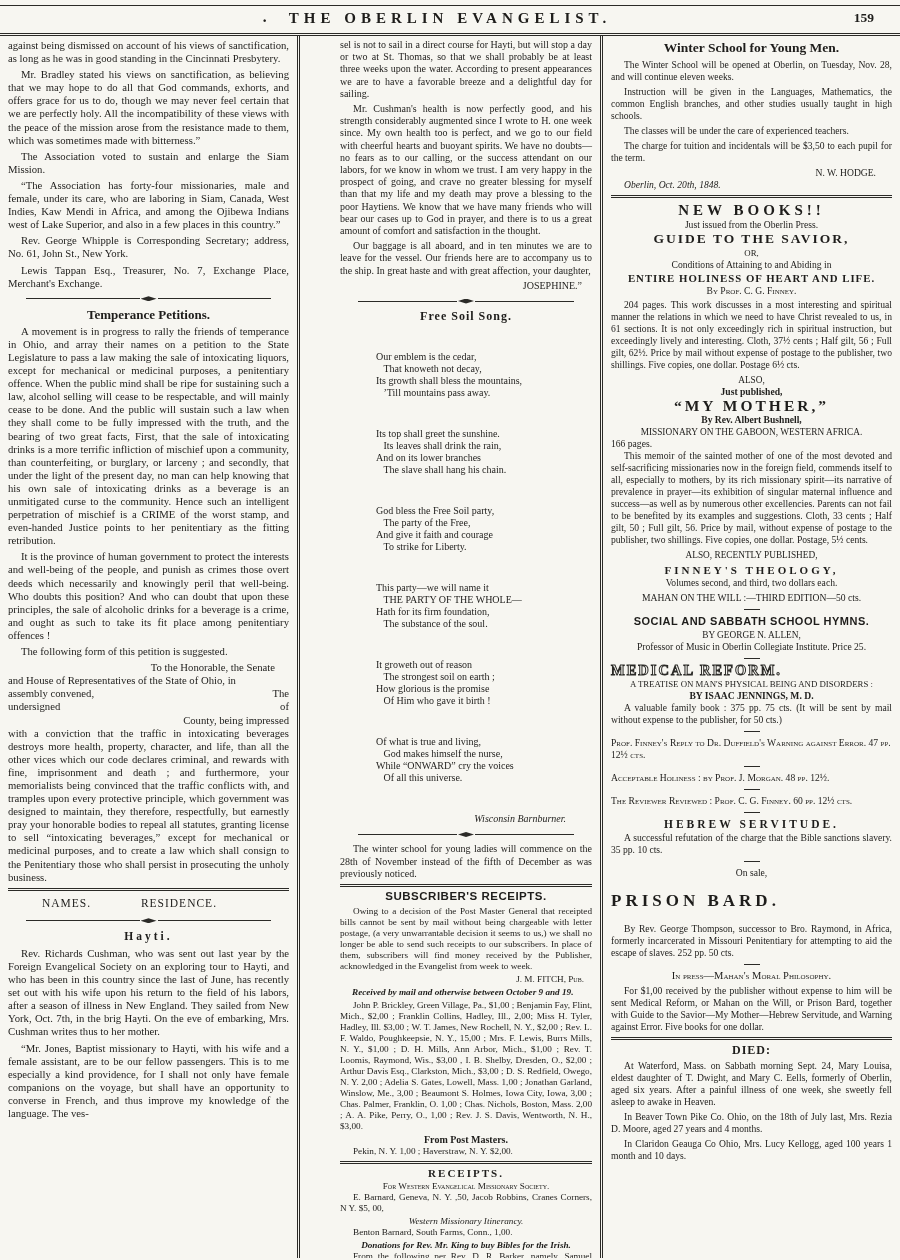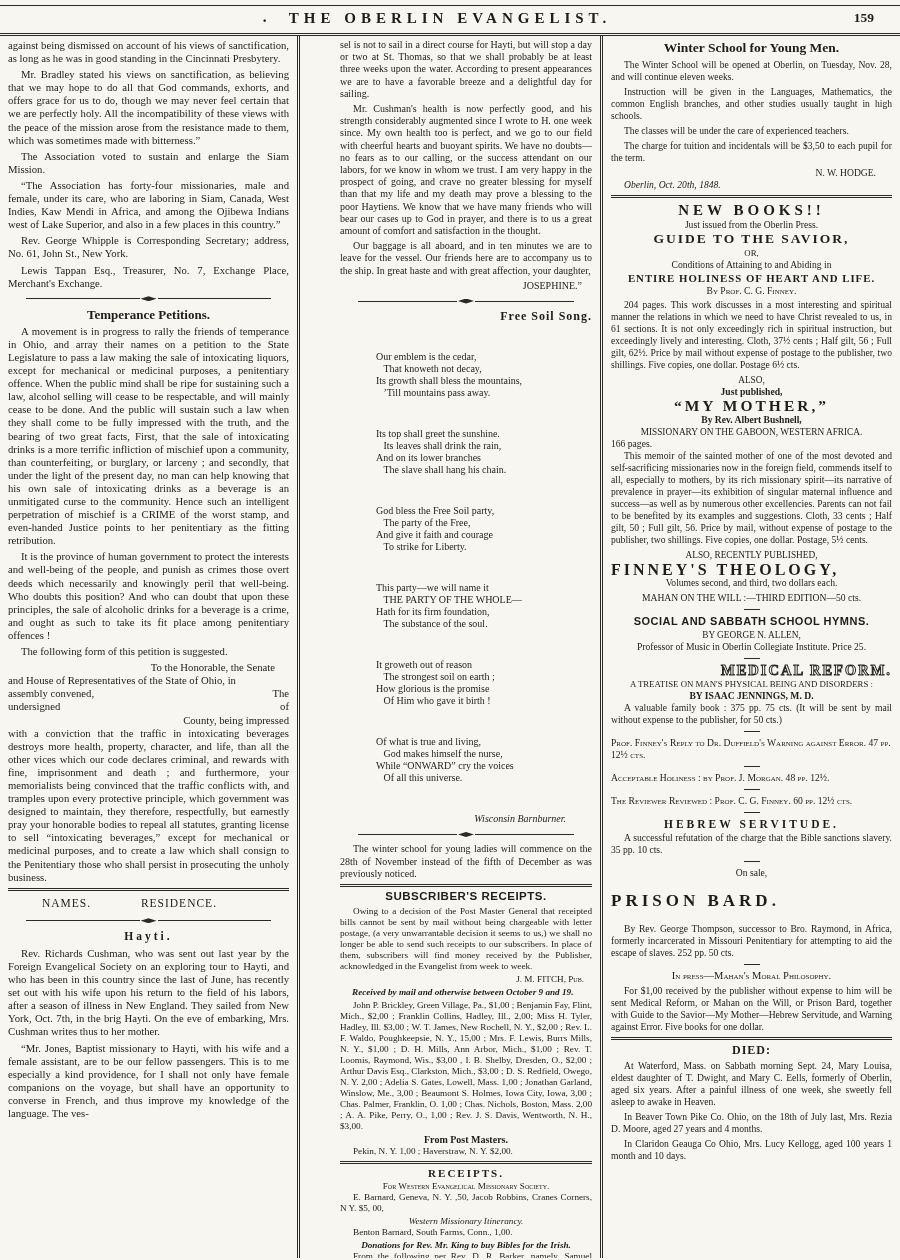--- a/index.html
+++ b/index.html
@@ -43,40 +43,40 @@
   .orn .diamond { width:16px; height:5px; background:#2b2a27; margin:0 1px;
     clip-path:polygon(50% 0,100% 50%,50% 100%,0 50%); }
   .rule-d { border-top:3px double #2b2a27; margin:4px 0; }
   .dash-div { width:16px; border-top:1px solid #2b2a27; margin:5px auto 5px auto; }
   
   .h-temperance { font-weight:bold; font-size:13px; text-align:center; margin:2px 0 4px; }
   .h-hayti { font-weight:bold; font-size:11.5px; letter-spacing:3px; text-align:center; margin:2px 0 4px; }
   .names-row { display:flex; justify-content:space-between; padding:2px 72px 2px 34px; font-size:11.5px; letter-spacing:1px; }
   .pet-line { line-height:13.1px; }
   
-  .h-freesoil { font-weight:bold; font-size:12px; text-align:right; letter-spacing:1px; margin:3px 0 5px; }
+  .h-freesoil { font-weight:bold; font-size:12px; text-align:center; letter-spacing:1px; margin:3px 0 5px; }
   .poem { margin-left:36px; white-space:pre-wrap; font-size:10px; line-height:12px; }
   .stanza { margin-bottom:5px; }
   .attribution { text-align:right; margin-right:26px; font-style:italic; font-size:10px; }
   .h-subreceipts { font-family:"Liberation Sans","DejaVu Sans",sans-serif; font-weight:bold;
     font-size:11.5px; text-align:center; letter-spacing:0.5px; margin:3px 0 4px; }
   .receipts { font-size:9.2px; line-height:11px; }
   .receipts p.body { margin-bottom:2px; }
   .h-small-bold { font-weight:bold; font-size:10px; text-align:center; margin:1px 0; }
   .h-receipts2 { font-weight:bold; font-size:11px; text-align:center; letter-spacing:2px; margin:2px 0; }
   
   .h-winter { font-weight:bold; font-size:13.5px; text-align:center; margin:3px 0 5px; }
   .h-newbooks { font-weight:bold; font-size:15px; letter-spacing:4px; text-align:center; margin:6px 0 3px; }
   .h-guide { font-weight:bold; font-size:13.5px; letter-spacing:2px; text-align:center; margin:2px 0; }
   .h-holiness { font-weight:bold; font-size:10.8px; letter-spacing:1px; text-align:center; margin:1px 0; }
   .h-mother { font-weight:bold; font-size:15.5px; letter-spacing:3px; text-align:center; margin:2px 0; }
-  .h-finneys { font-weight:bold; font-size:16px; letter-spacing:3px; margin:3px 0 1px; }
+  .h-finneys { font-weight:bold; font-size:11px; letter-spacing:3px; text-align:center; margin:3px 0 1px; }
   .h-hymns { font-family:"Liberation Sans","DejaVu Sans",sans-serif; font-weight:bold;
     font-size:11px; text-align:center; letter-spacing:0.5px; margin:2px 0; }
-  .h-medical { font-weight:bold; font-size:14.5px; letter-spacing:2px; text-align:right; margin:2px 0;
+  .h-medical { font-weight:bold; font-size:14.5px; letter-spacing:2px; text-align:left; margin:2px 0;
     color:#f7f6f1; -webkit-text-stroke:1px #2b2a27; }
   @supports not (-webkit-text-stroke:1px #000) { .h-medical { color:#2b2a27; } }
   .h-hebrew { font-weight:bold; font-size:11.5px; letter-spacing:3px; text-align:center; margin:2px 0; }
   .h-prison { font-weight:bold; font-size:17px; letter-spacing:4px; text-align:left; margin:16px 0; }
   .h-died { font-weight:bold; font-size:12px; letter-spacing:1px; text-align:center; margin:3px 0 4px; }
   .mini { font-size:8.8px; }
   .sub-sc { font-size:9.3px; }
 </style>
 </head>
 <body>

